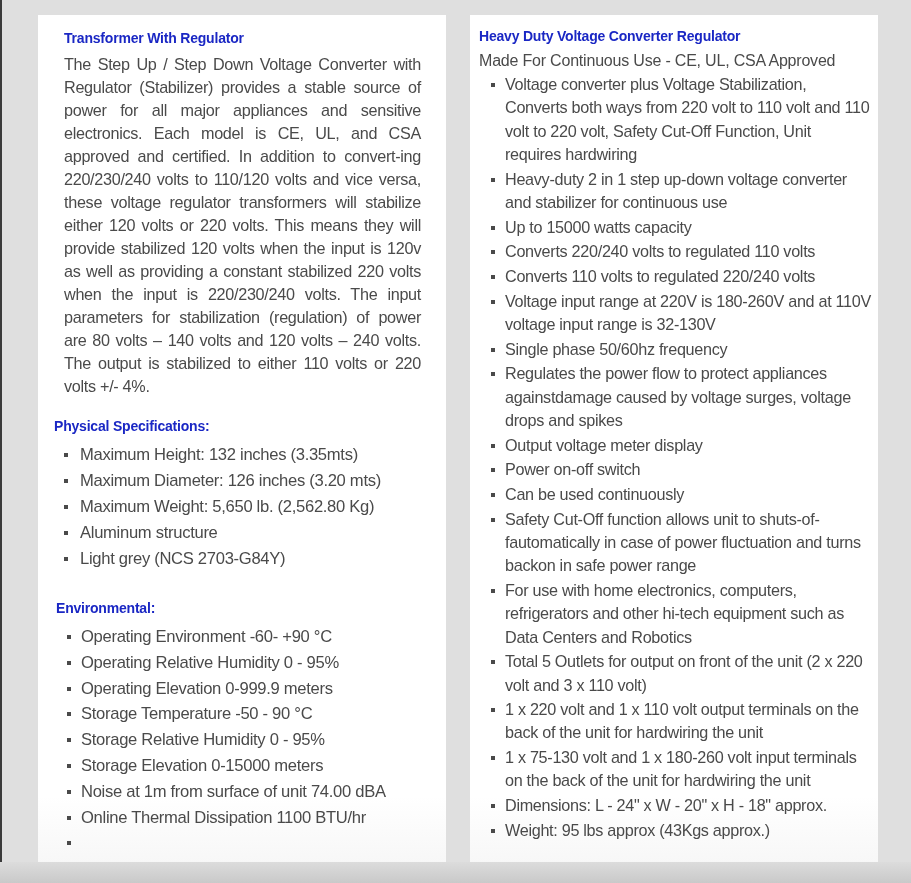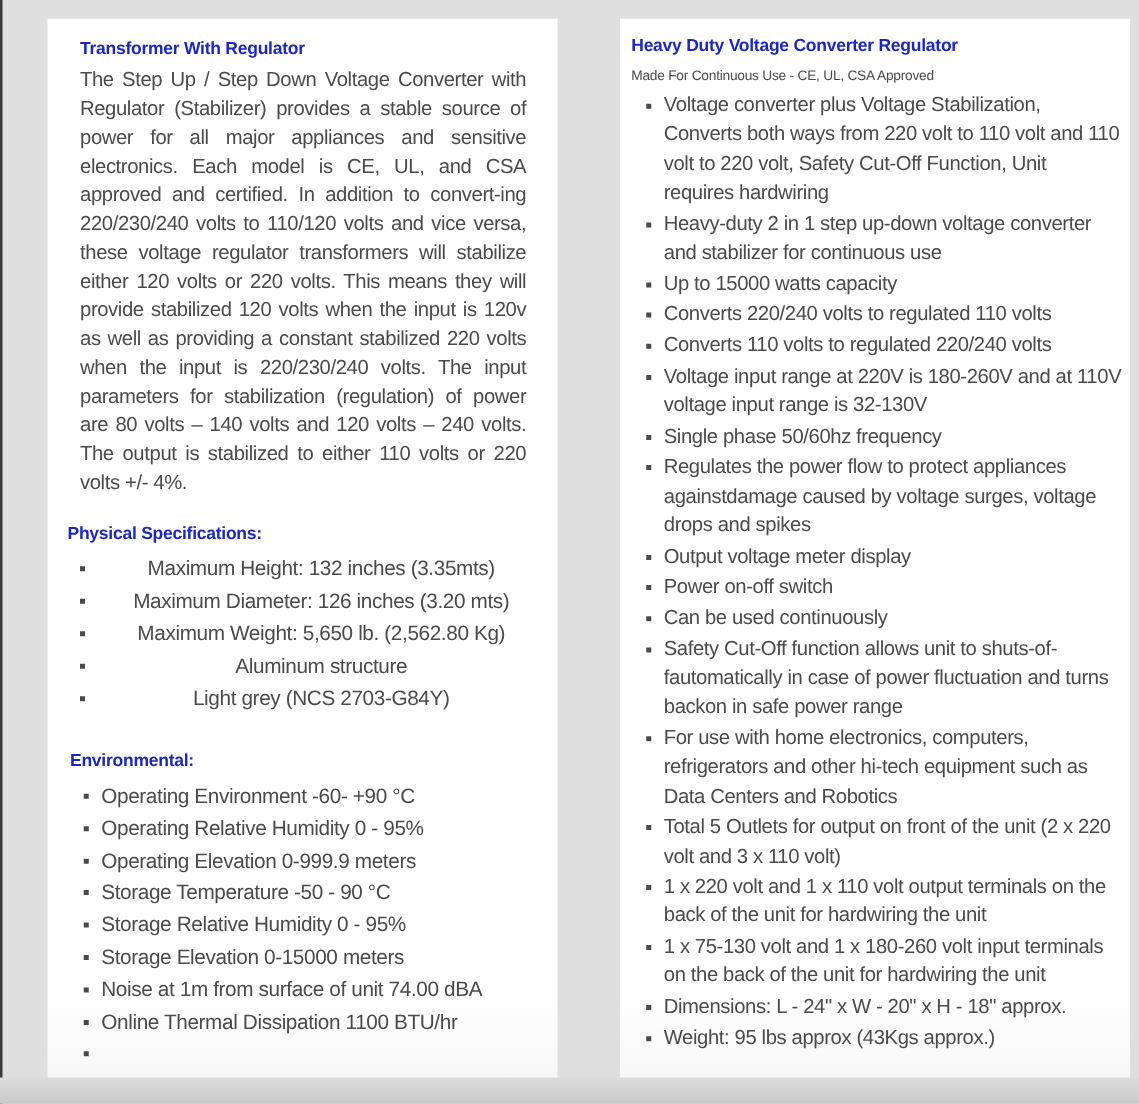--- a/index.html
+++ b/index.html
@@ -16,21 +16,21 @@
   .bottom-band {
     position: absolute; left: 0; right: 0; top: 862px; height: 21px;
     background: linear-gradient(#dcdcdc, #c9c9c9);
   }
   .card {
     position: absolute; top: 15px; height: 849px;
     background: linear-gradient(#ffffff 92%, #f7f7f7);
     box-sizing: border-box;
   }
   .card.left { left: 38px; width: 408px; }
-  .card.right { left: 470px; width: 408px; margin-left: 26px; }
+  .card.right { left: 470px; width: 408px; }
 
   .heading {
     color: #1a27c4; font-weight: bold; font-size: 14px;
     letter-spacing: -0.2px; margin: 0;
   }
   .body-text {
     color: #4a4a4a; font-size: 16.2px; line-height: 23px;
     letter-spacing: -0.3px;
   }
   .para {
@@ -47,30 +47,30 @@
   ul.sq {
     list-style: none; margin: 4px 0 0 0; padding: 0;
   }
   ul.sq li {
     position: relative; padding-left: 26px;
   }
   ul.sq li .bullet {
     position: absolute; left: 10px; top: 10px;
     width: 4px; height: 4px; background: #4a4a4a;
   }
-  .section.phys ul.sq li { line-height: 26px; padding-left: 26px; font-size: 16.6px; text-align: center; }
+  .section.phys ul.sq li { line-height: 26px; padding-left: 26px; font-size: 16.6px; }
   .section.phys ul.sq li .bullet { left: 10px; top: 11px; }
   .section.env ul.sq li { line-height: 25.8px; padding-left: 25px; font-size: 16.6px; }
   .section.env ul.sq li .bullet { left: 11px; top: 11px; }
 
   .right-inner {
     position: absolute; left: 9px; top: 10px; width: 392px;
   }
   .subheading {
-    color: #4a4a4a; font-size: 11px; font-weight: normal;
+    color: #4a4a4a; font-size: 16px; font-weight: normal;
     margin: 2px 0 0 0; line-height: 22px; letter-spacing: -0.2px;
   }
   .right-inner ul.sq { margin-top: 1px; }
   .right-inner ul.sq li {
     padding-left: 26px; line-height: 23.3px; margin-bottom: 1.4px;
     font-size: 16.2px;
   }
   .right-inner ul.sq li .bullet { left: 12px; top: 10px; }
 </style>
 </head>

